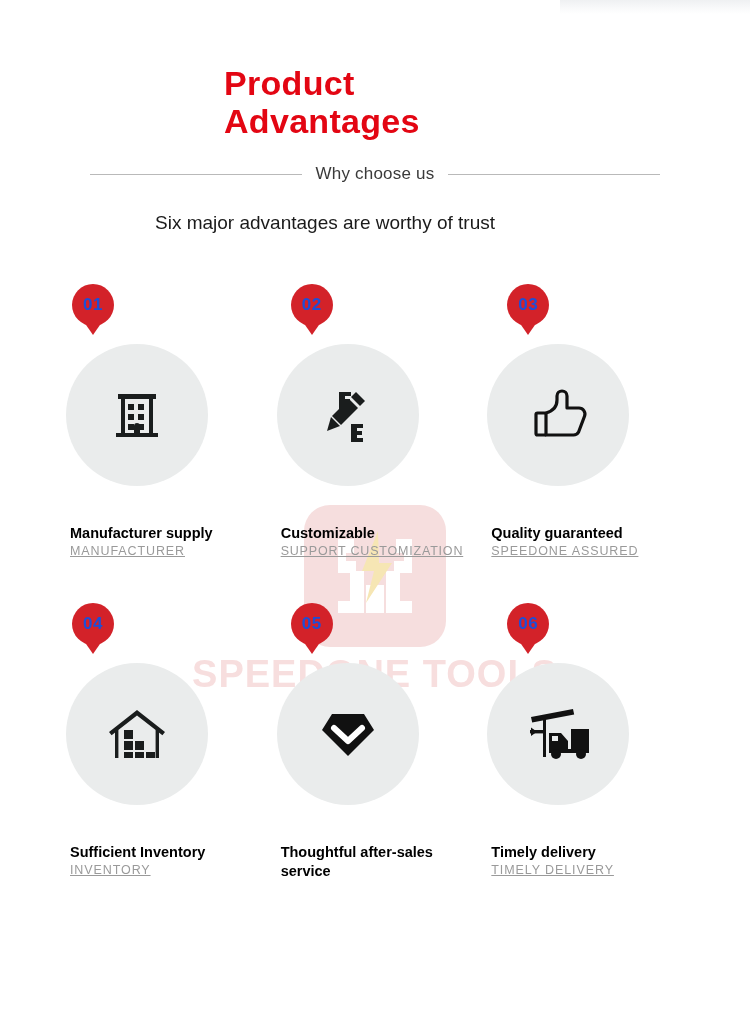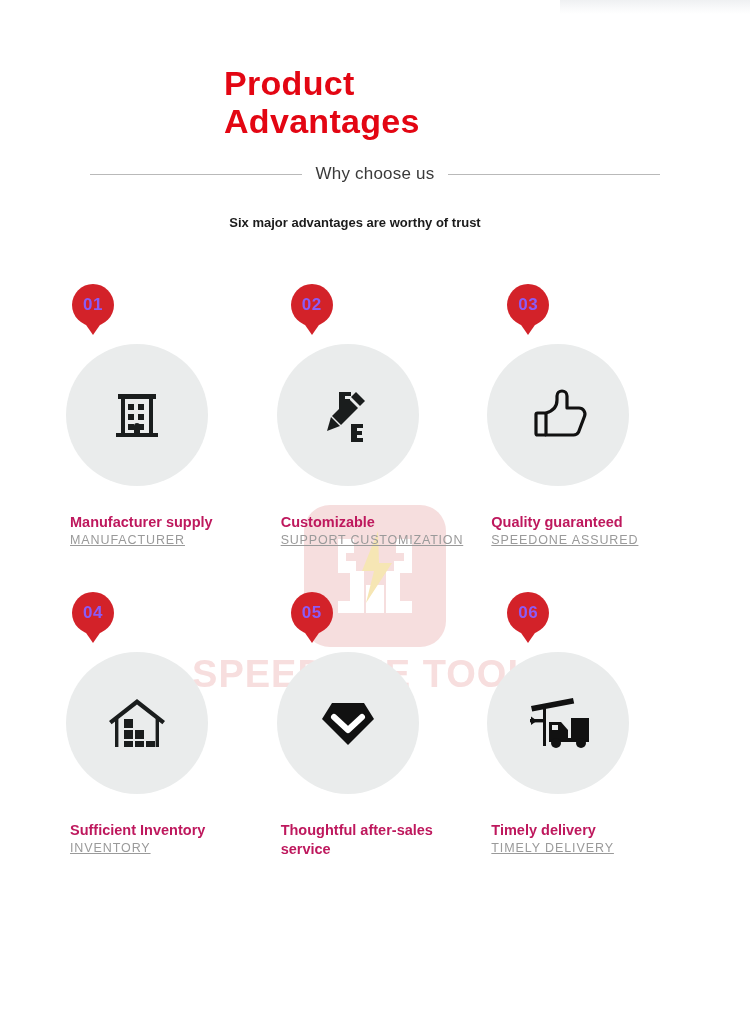--- a/index.html
+++ b/index.html
@@ -86,25 +86,24 @@
   .subline .rule-text {
     font-size: 17px;
     color: #3a3a3a;
     letter-spacing: .2px;
     white-space: nowrap;
   }
 
   .lead {
     margin: 26px 0 0 155px;
     width: 400px;
-    font-size: 13px;
+    font-size: 19px;
     line-height: 26px;
-    font-weight: bold;
+    font-weight: normal;
     color: #1b1b1b;
-    text-align: center;
   }
 
   
   .grid {
     position: relative;
     z-index: 3;
     margin-top: 48px;
     display: grid;
     grid-template-columns: repeat(3, 1fr);
     row-gap: 44px;
@@ -135,43 +134,43 @@
     bottom: -9px;
     transform: translateX(-50%);
     width: 0; height: 0;
     border-left: 9px solid transparent;
     border-right: 9px solid transparent;
     border-top: 13px solid #d32229;
   }
   .badge .num {
     position: relative;
     z-index: 2;
-    color: #8b5cf6;
+    color: #1d4ed8;
     font-size: 17px;
     font-weight: bold;
     line-height: 42px;
     letter-spacing: .5px;
   }
 
   .circle {
     margin-top: 8px;
     width: 142px; height: 142px;
     border-radius: 50%;
     background: #eaecec;
     display: flex;
     align-items: center;
     justify-content: center;
   }
   .circle svg { display: block; }
 
   .card-title {
-    margin-top: 27px;
+    margin-top: 38px;
     font-size: 14.5px;
     font-weight: bold;
-    color: #be185d;
+    color: #000000;
     line-height: 19px;
     width: 180px;
   }
   .card-sub {
     margin-top: 0;
     font-size: 12.5px;
     color: #9a9a9a;
     letter-spacing: .9px;
     line-height: 16px;
     text-decoration: underline;

